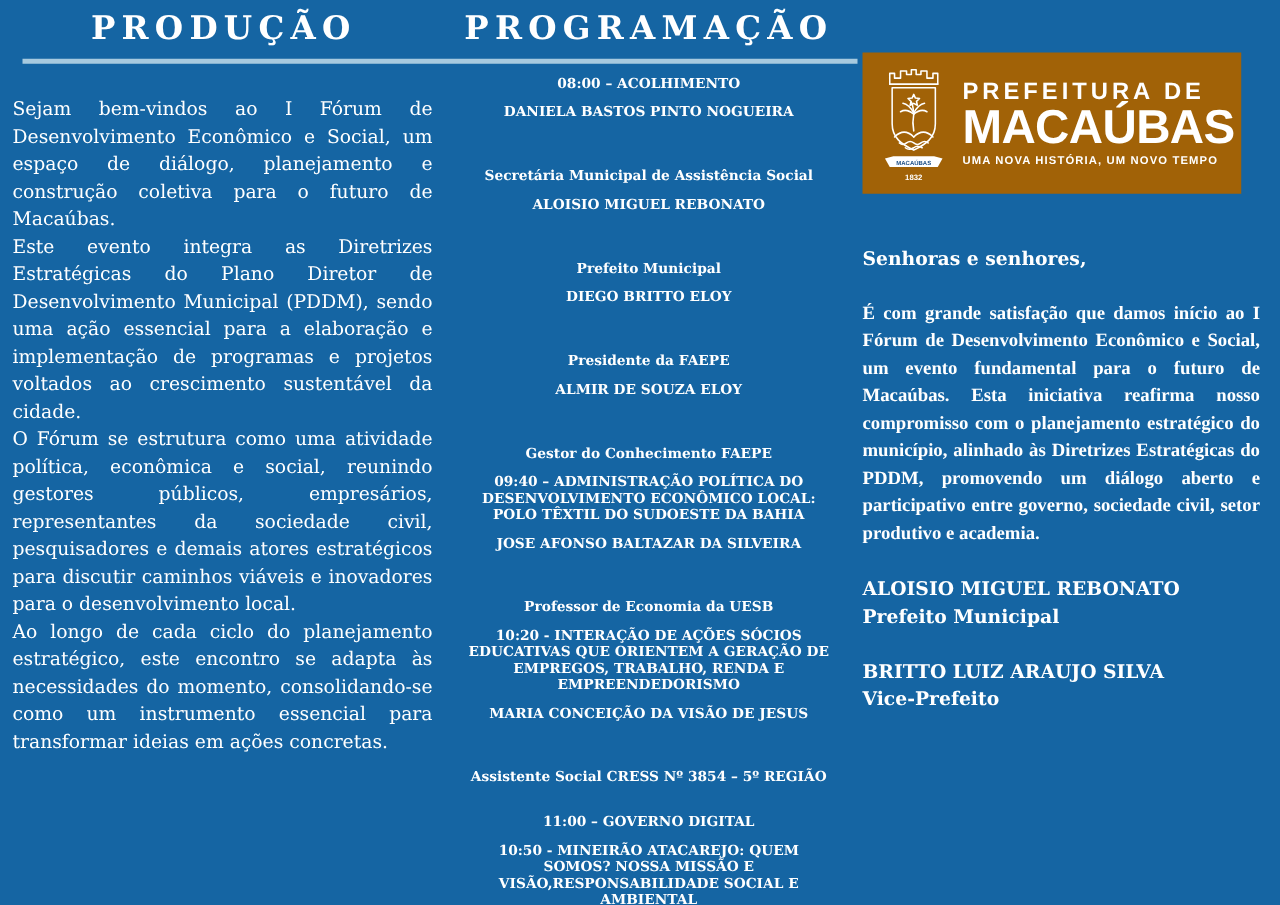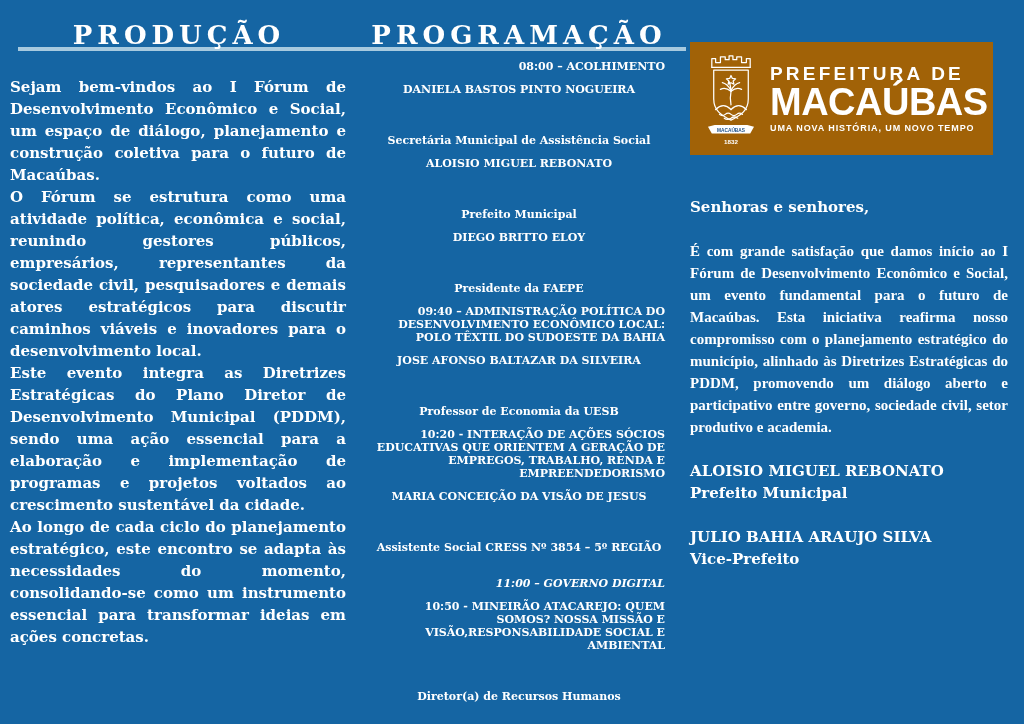--- a/index.html
+++ b/index.html
@@ -7,32 +7,32 @@
     width:1024px;height:724px;overflow:hidden;position:relative;
     background:#1565a3;color:#ffffff;
     font-family:"DejaVu Serif", serif;
   }
   .divider{position:absolute;left:18px;top:47px;width:668px;height:4px;background:#a7cadf;}
   .col{position:absolute;top:0;height:724px;}
   .col-left{left:10px;width:338px;}
   .col-mid{left:352px;width:334px;}
   .col-right{left:690px;width:318px;}
   h1.col-heading{
-    position:absolute;top:4px;left:0;right:0;margin:12px;
+    position:absolute;top:4px;left:0;right:0;margin:0;
     font-size:26px;font-weight:bold;letter-spacing:5px;text-align:center;
     line-height:38px;color:#fff;
   }
   
-  .intro{position:absolute;top:76px;left:0;width:336px;font-size:15px;line-height:22px;font-weight:bold;text-align:justify;}
+  .intro{position:absolute;top:76px;left:0;width:336px;font-size:15px;line-height:22px;font-weight:normal;text-align:justify;}
   .intro p{margin:0;}
   
   .schedule{position:absolute;top:60px;left:0;right:0;text-align:center;font-size:11px;line-height:13px;font-weight:bold;}
   .sched-block{margin:0 auto 10px;max-width:292px;}
-  .sched-block.extra-gap{margin-top:23px;font-style:italic;}
-  .session-title{color:#fff;text-align:right;}
+  .sched-block.extra-gap{margin-top:23px;}
+  .session-title{color:#fff;}
   .speaker-name{color:#fff;}
   .speaker-role{color:#fff;margin-top:38px;}
   
   .logo-box{
     position:absolute;top:42px;left:0;width:303px;height:113px;background:#a16207;
     display:flex;align-items:center;box-sizing:border-box;padding:0 8px 0 12px;
   }
   .crest{flex:0 0 auto;width:58px;height:96px;}
   .logo-text{flex:1 1 auto;margin-left:10px;font-family:"Liberation Sans", sans-serif;color:#fff;}
   .logo-line1{font-size:19px;font-weight:bold;letter-spacing:3.2px;line-height:20px;}
@@ -46,22 +46,22 @@
 </style>
 </head>
 <body>
 
 <div class="divider"></div>
 
 <section class="col col-left">
   <h1 class="col-heading">PRODUÇÃO</h1>
   <div class="intro">
     <p>Sejam bem-vindos ao I Fórum de Desenvolvimento Econômico e Social, um espaço de diálogo, planejamento e construção coletiva para o futuro de Macaúbas.</p>
+    <p>Este evento integra as Diretrizes Estratégicas do Plano Diretor de Desenvolvimento Municipal (PDDM), sendo uma ação essencial para a elaboração e implementação de programas e projetos voltados ao crescimento sustentável da cidade.</p>
     <p>O Fórum se estrutura como uma atividade política, econômica e social, reunindo gestores públicos, empresários, representantes da sociedade civil, pesquisadores e demais atores estratégicos para discutir caminhos viáveis e inovadores para o desenvolvimento local.</p>
-    <p>Este evento integra as Diretrizes Estratégicas do Plano Diretor de Desenvolvimento Municipal (PDDM), sendo uma ação essencial para a elaboração e implementação de programas e projetos voltados ao crescimento sustentável da cidade.</p>
     <p>Ao longo de cada ciclo do planejamento estratégico, este encontro se adapta às necessidades do momento, consolidando-se como um instrumento essencial para transformar ideias em ações concretas.</p>
   </div>
 </section>
 
 <section class="col col-mid">
   <h1 class="col-heading">PROGRAMAÇÃO</h1>
   <div class="schedule">
       <div class="sched-block">
         <div class="session-title">08:00 – ACOLHIMENTO</div>
       </div>
@@ -69,20 +69,24 @@
         <div class="speaker-name">DANIELA BASTOS PINTO NOGUEIRA</div>
         <div class="speaker-role">Secretária Municipal de Assistência Social</div>
       </div>
       <div class="sched-block">
         <div class="speaker-name">ALOISIO MIGUEL REBONATO</div>
         <div class="speaker-role">Prefeito Municipal</div>
       </div>
       <div class="sched-block">
         <div class="speaker-name">DIEGO BRITTO ELOY</div>
         <div class="speaker-role">Presidente da FAEPE</div>
+      </div>
+      <div class="sched-block">
+        <div class="speaker-name">ALMIR DE SOUZA ELOY</div>
+        <div class="speaker-role">Gestor do Conhecimento FAEPE</div>
       </div>
       <div class="sched-block">
         <div class="session-title">09:40 – ADMINISTRAÇÃO POLÍTICA DO DESENVOLVIMENTO ECONÔMICO LOCAL: POLO TÊXTIL DO SUDOESTE DA BAHIA</div>
       </div>
       <div class="sched-block">
         <div class="speaker-name">JOSE AFONSO BALTAZAR DA SILVEIRA</div>
         <div class="speaker-role">Professor de Economia da UESB</div>
       </div>
       <div class="sched-block">
         <div class="session-title">10:20 - INTERAÇÃO DE AÇÕES SÓCIOS EDUCATIVAS QUE ORIENTEM A GERAÇÃO DE EMPREGOS, TRABALHO, RENDA E EMPREENDEDORISMO</div>
@@ -143,17 +147,17 @@
     </div>
   </div>
   <div class="message">
     <p class="greeting">Senhoras e senhores,</p>
     <p class="message-body">É com grande satisfação que damos início ao I Fórum de Desenvolvimento Econômico e Social, um evento fundamental para o futuro de Macaúbas. Esta iniciativa reafirma nosso compromisso com o planejamento estratégico do município, alinhado às Diretrizes Estratégicas do PDDM, promovendo um diálogo aberto e participativo entre governo, sociedade civil, setor produtivo e academia.</p>
     <div class="sig">
       <div>ALOISIO MIGUEL REBONATO</div>
       <div>Prefeito Municipal</div>
     </div>
     <div class="sig">
-      <div>JULIO BAHIA ARAUJO SILVA</div>
+      <div>BRITTO LUIZ ARAUJO SILVA</div>
       <div>Vice-Prefeito</div>
     </div>
   </div>
 </section>
 
 </body></html>

